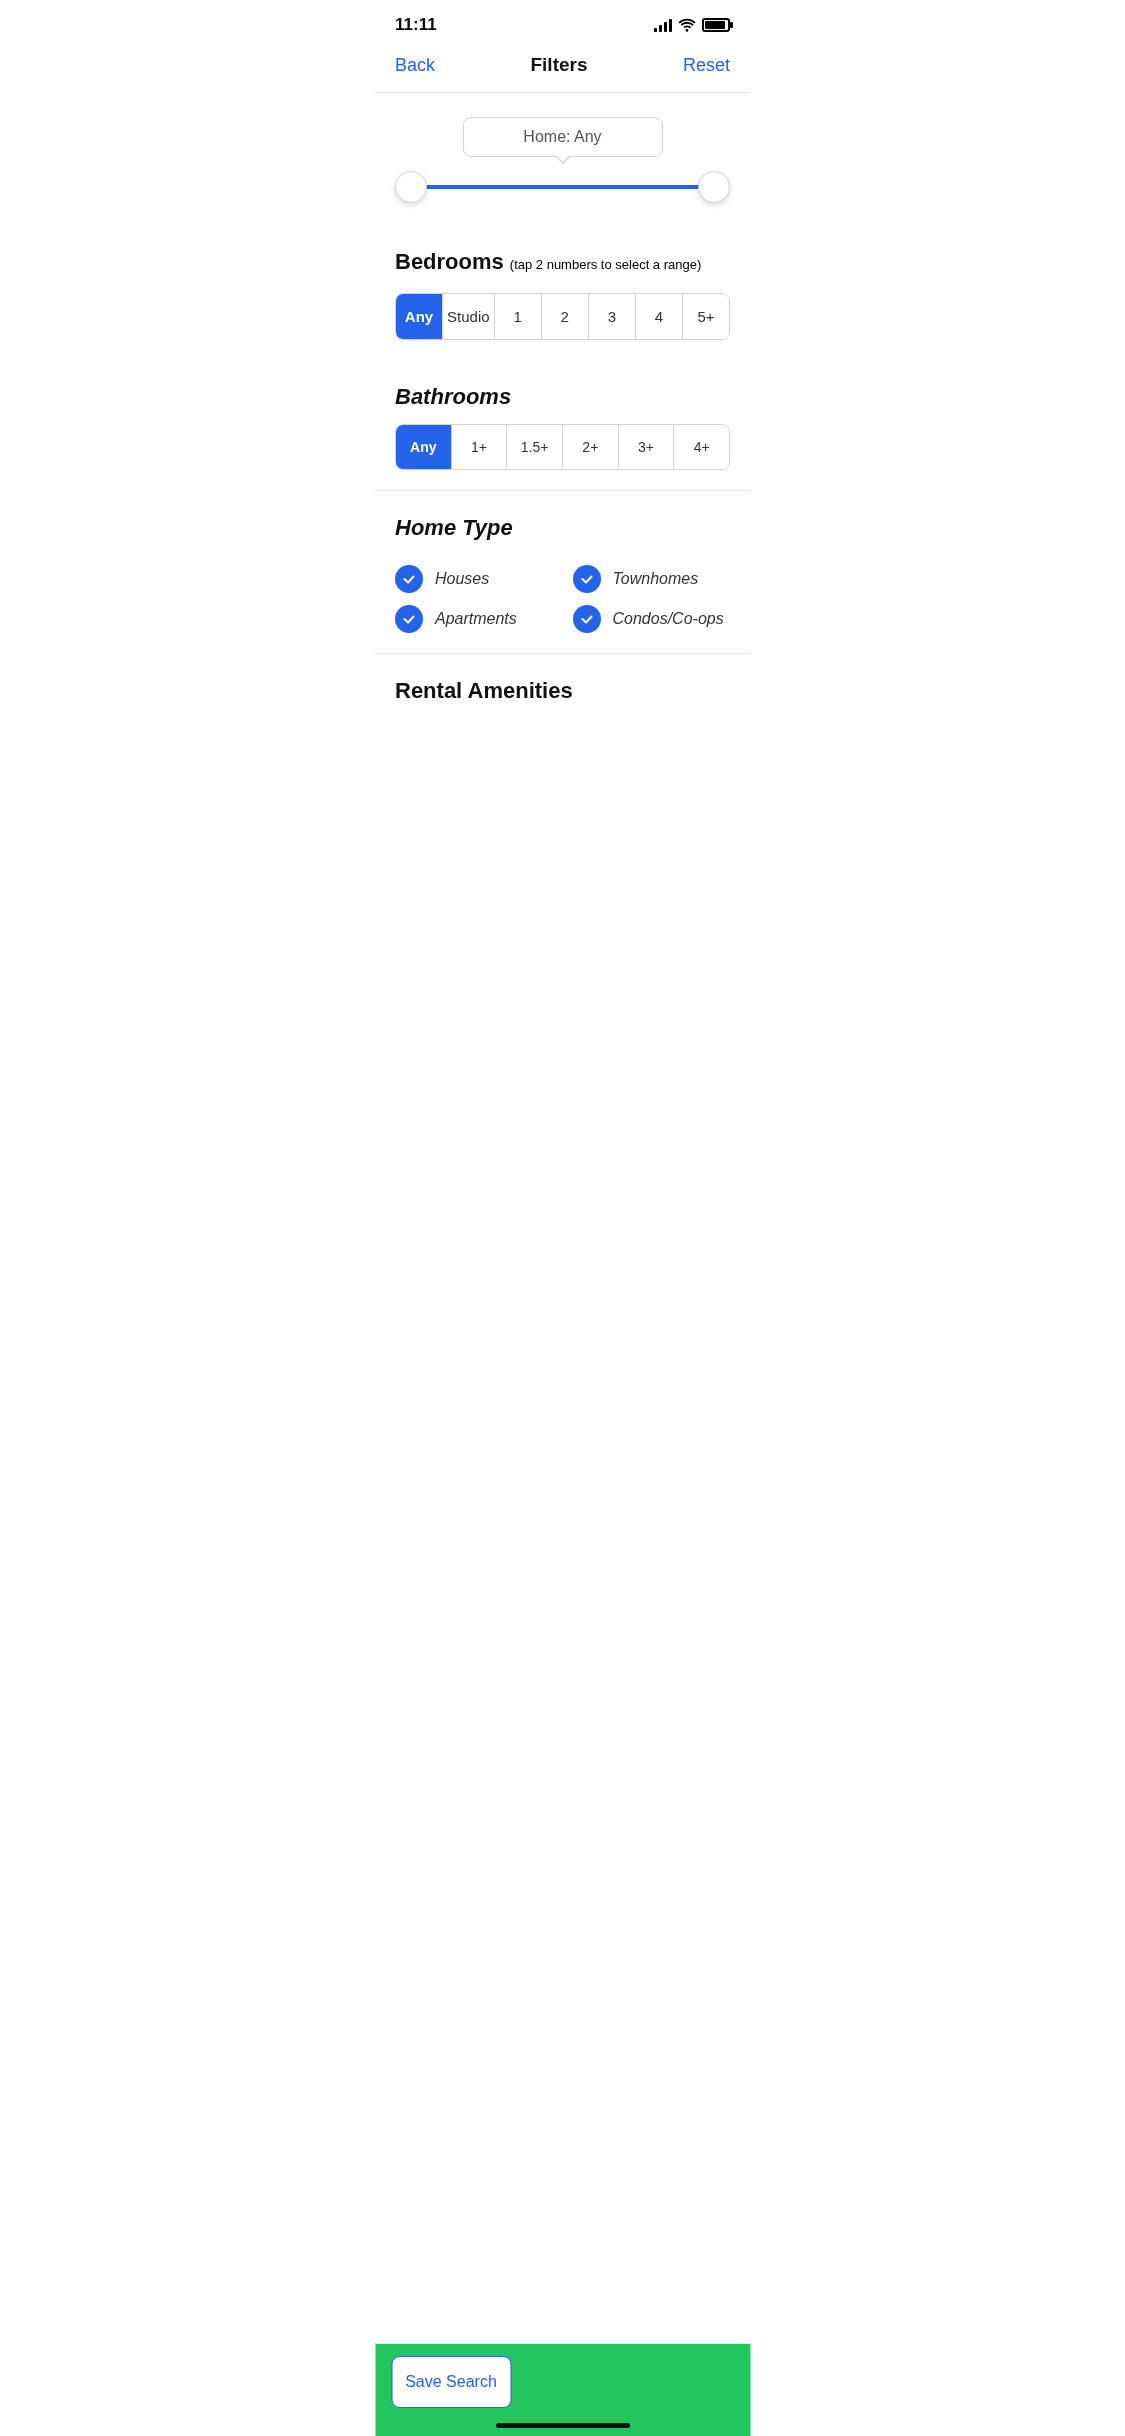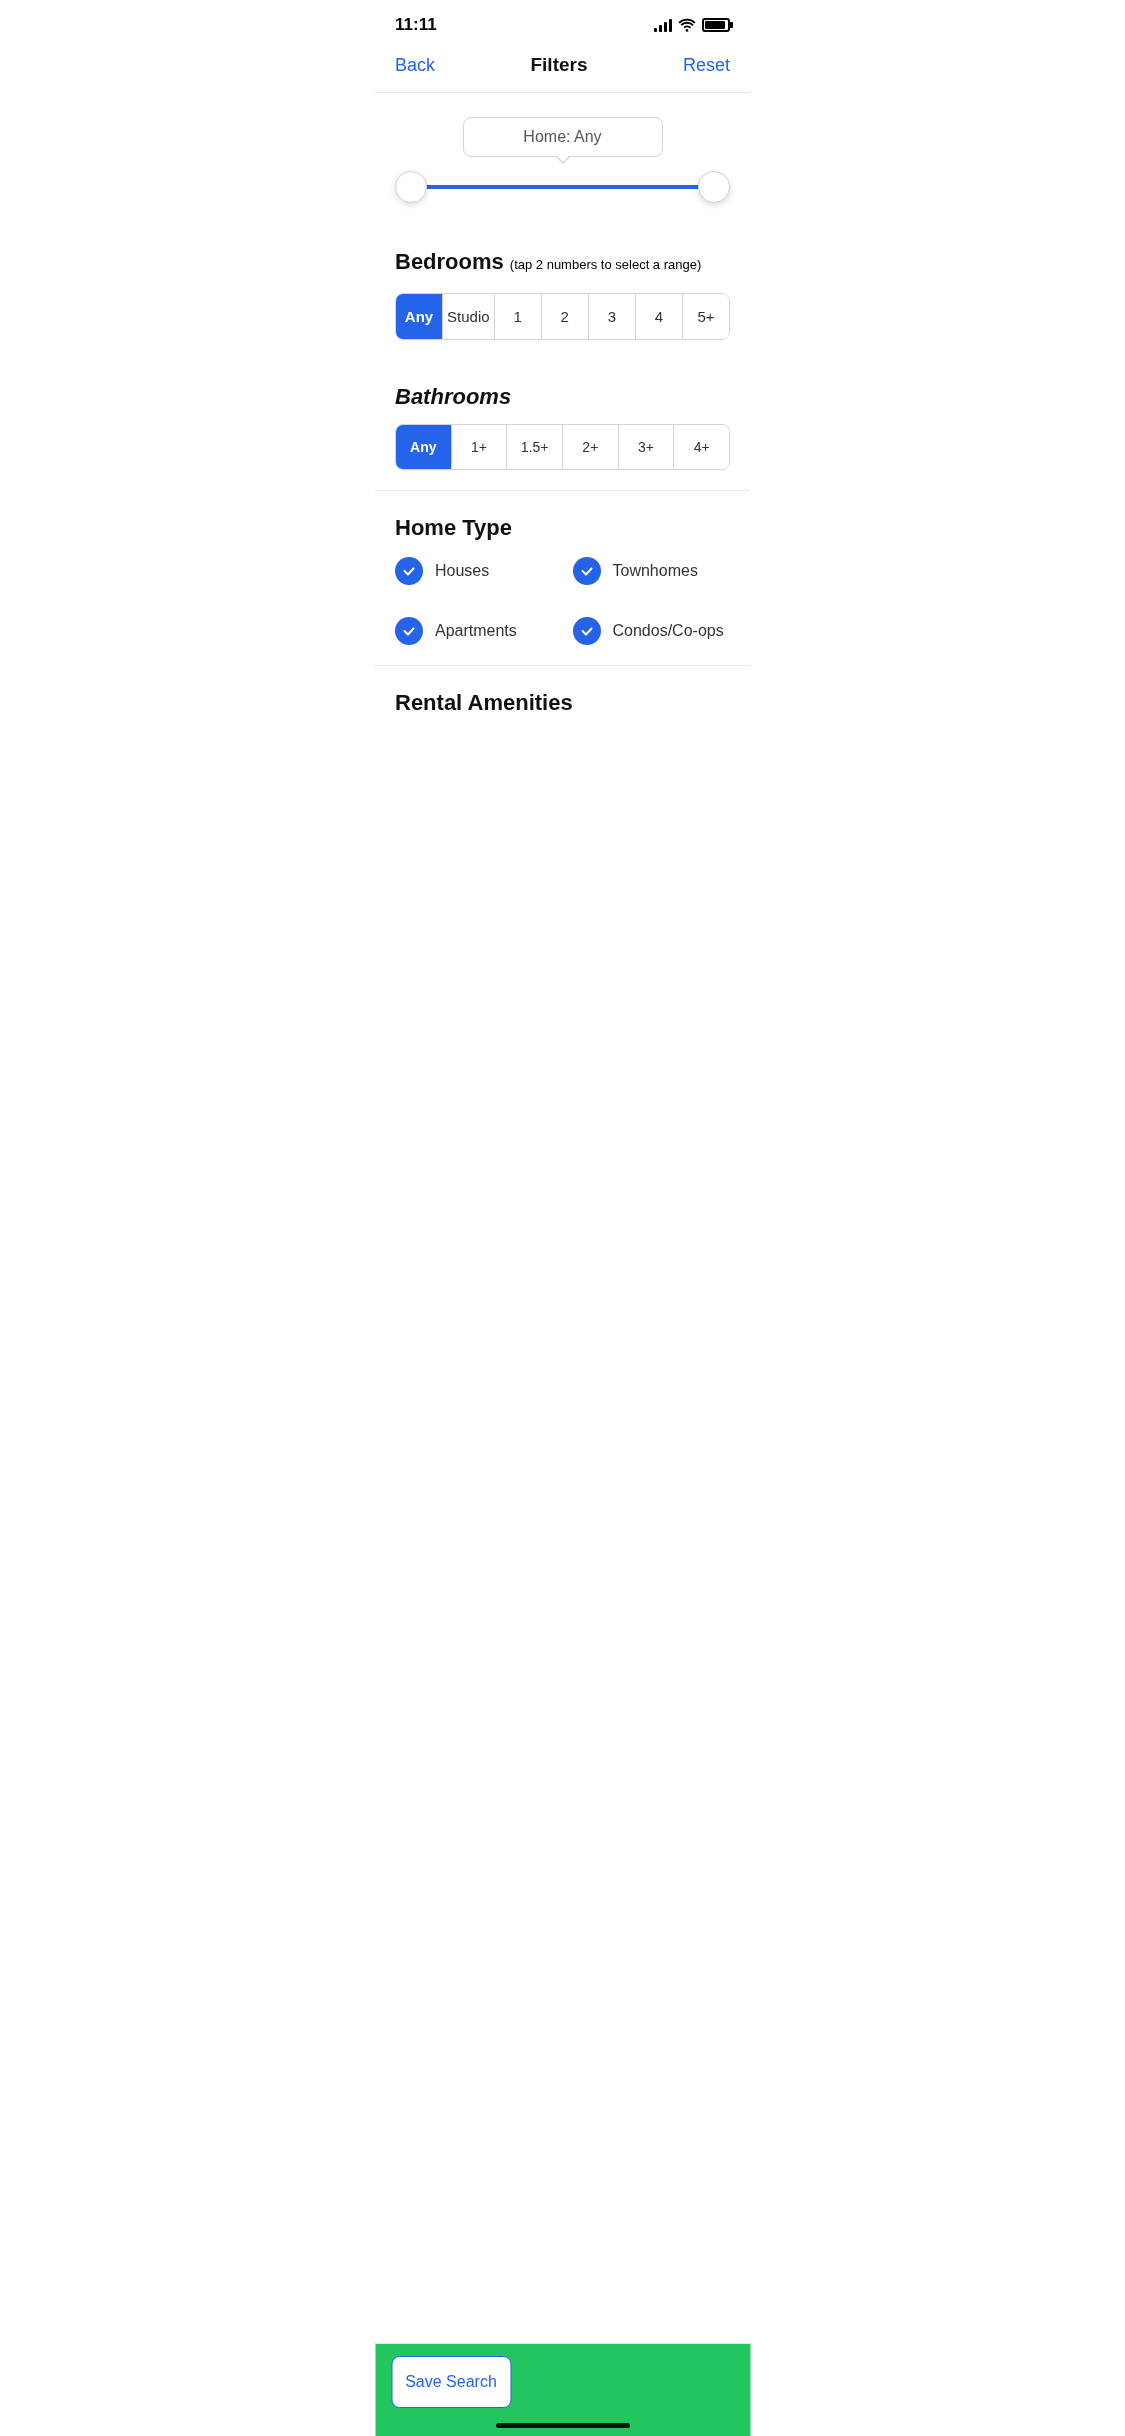--- a/index.html
+++ b/index.html
@@ -246,26 +246,27 @@
     }
     .bath-option-item.active {
       background: #2563eb;
       color: #fff;
       font-weight: 600;
     }
 
     
     .home-type-section {
       padding: 24px 20px 20px 20px;
+      font-style: italic;
     }
     .home-type-grid {
       display: grid;
       grid-template-columns: 1fr 1fr;
-      gap: 32px 20px;
-      margin-top: 16px;
+      gap: 12px 20px;
+      margin-top: 24px;
     }
     .home-type-item {
       display: flex;
       align-items: center;
       gap: 12px;
       cursor: pointer;
     }
     .checkbox-circle {
       width: 28px;
       height: 28px;

